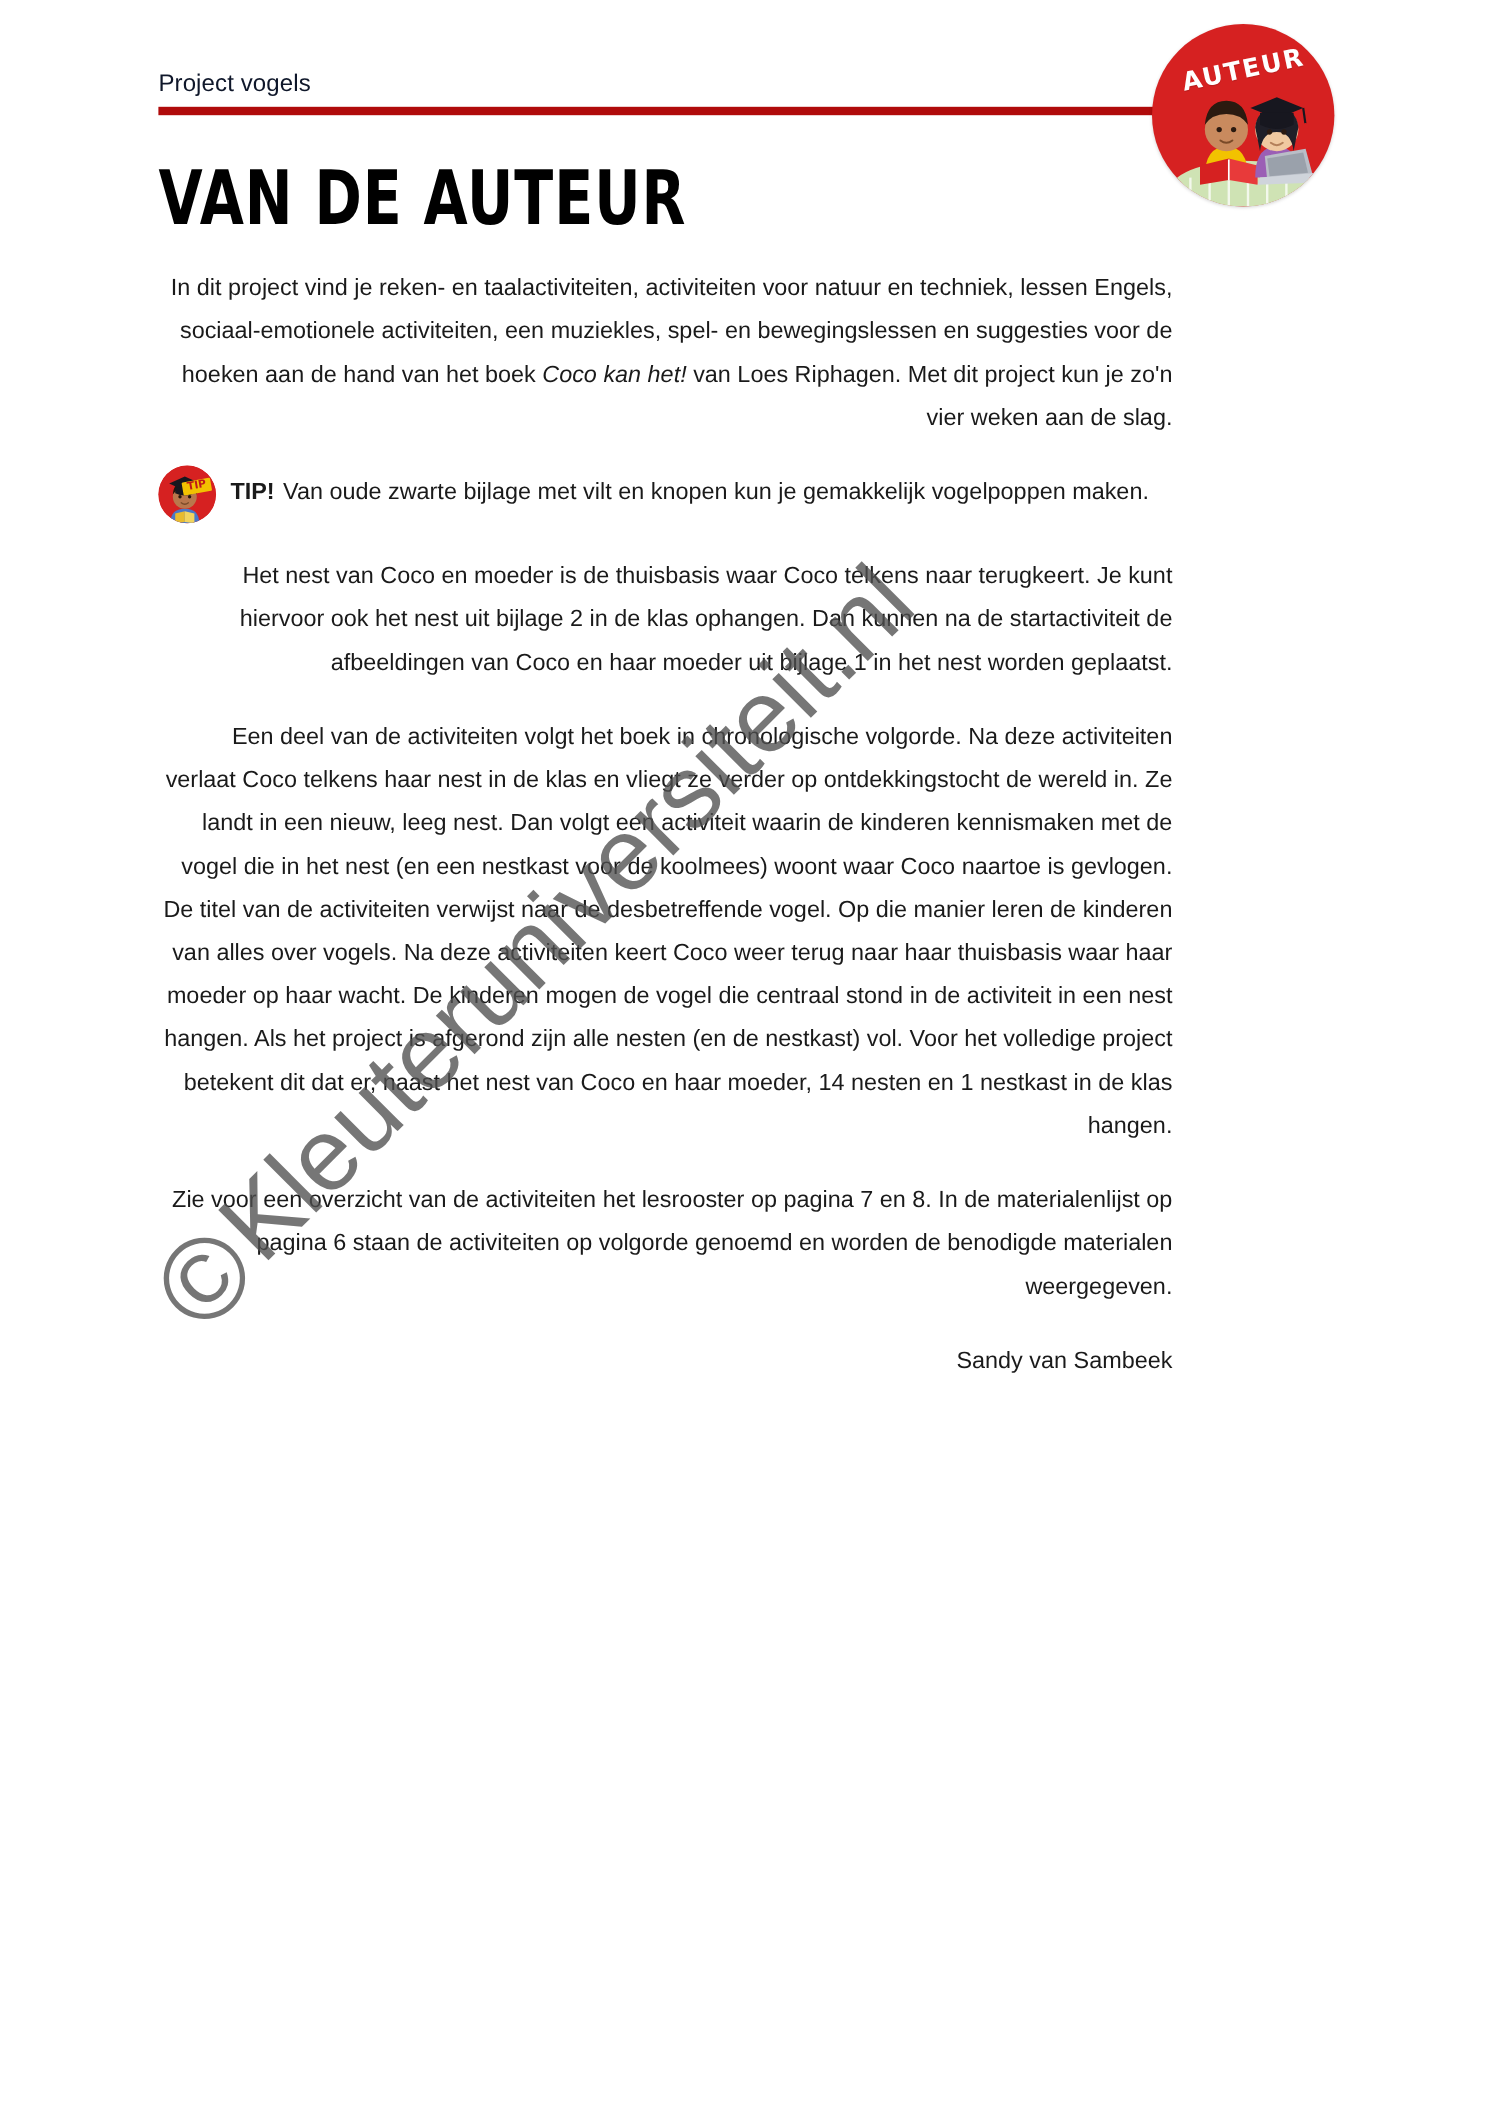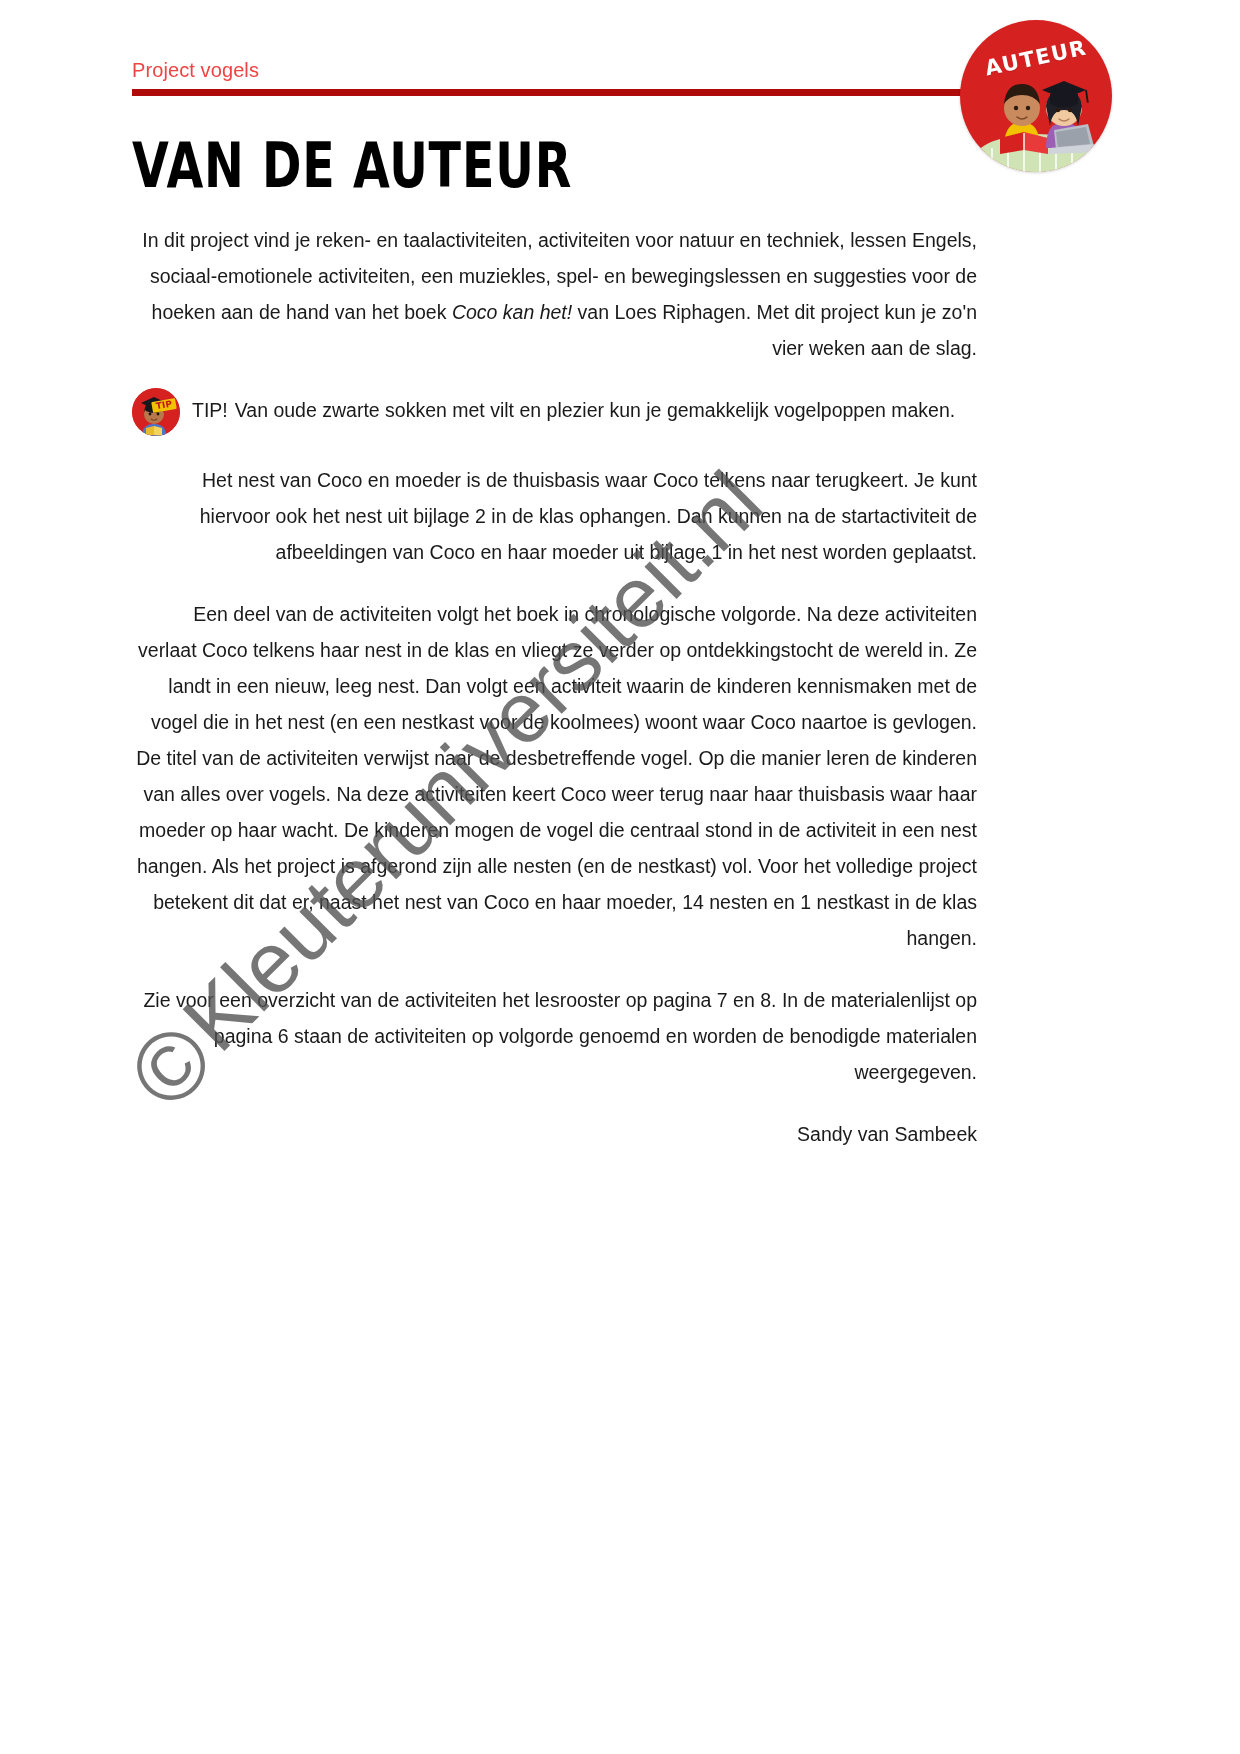--- a/index.html
+++ b/index.html
@@ -26,21 +26,21 @@
   
   .header {
     position: absolute;
     left: 132px;
     top: 58px;
     width: 976px;
   }
   .header-title {
     font-size: 20px;
     font-weight: 400;
-    color: #ef4444;
+    color: #0f172a;
     letter-spacing: 0.1px;
     line-height: 1.2;
     padding-bottom: 7px;
   }
   .header-rule {
     height: 7px;
     background: #b00b0b;
     width: 100%;
   }
 
@@ -137,21 +137,21 @@
     line-height: 1;
     border-radius: 1px;
     z-index: 4;
   }
   .tip-text {
     flex: 1 1 auto;
     line-height: 34px;
     padding-top: 1px;
   }
   .tip-text .tip-label {
-    font-weight: 400;
+    font-weight: 700;
     margin-right: 7px;
   }
 
   
   .watermark {
     position: absolute;
     left: 0;
     top: 0;
     width: 1240px;
     height: 1754px;
@@ -267,21 +267,21 @@
 
           <path d="M9 15 L22 9 L35 15 L22 21 Z" fill="#17171f"></path>
           <path d="M14 18 L14 23 q8 4 16 0 L30 18" fill="#17171f"></path>
 
           <path d="M14 40 L22 38 L22 47 L14 48 Z" fill="#e8bb2e"></path>
           <path d="M22 38 L30 40 L30 48 L22 47 Z" fill="#f2d45e"></path>
         </svg>
         <div class="tip-word">TIP</div>
       </div>
       <div class="tip-text">
-        <span class="tip-label">TIP!</span><span>Van oude zwarte sokken met vilt en plezier kun je gemakkelijk vogelpoppen maken.</span>
+        <span class="tip-label">TIP!</span><span>Van oude zwarte bijlage met vilt en knopen kun je gemakkelijk vogelpoppen maken.</span>
       </div>
     </div>
 
     <p class="para">Het nest van Coco en moeder is de thuisbasis waar Coco telkens naar terugkeert. Je kunt hiervoor ook het nest uit bijlage 2 in de klas ophangen. Dan kunnen na de startactiviteit de afbeeldingen van Coco en haar moeder uit bijlage 1 in het nest worden geplaatst.</p>
 
     <p class="para">Een deel van de activiteiten volgt het boek in chronologische volgorde. Na deze activiteiten verlaat Coco telkens haar nest in de klas en vliegt ze verder op ontdekkingstocht de wereld in. Ze landt in een nieuw, leeg nest. Dan volgt een activiteit waarin de kinderen kennismaken met de vogel die in het nest (en een nestkast voor de koolmees) woont waar Coco naartoe is gevlogen. De titel van de activiteiten verwijst naar de desbetreffende vogel. Op die manier leren de kinderen van alles over vogels. Na deze activiteiten keert Coco weer terug naar haar thuisbasis waar haar moeder op haar wacht. De kinderen mogen de vogel die centraal stond in de activiteit in een nest hangen. Als het project is afgerond zijn alle nesten (en de nestkast) vol. Voor het volledige project betekent dit dat er, naast het nest van Coco en haar moeder, 14 nesten en 1 nestkast in de klas hangen.</p>
 
     <p class="para">Zie voor een overzicht van de activiteiten het lesrooster op pagina 7 en 8. In de materialenlijst op pagina 6 staan de activiteiten op volgorde genoemd en worden de benodigde materialen weergegeven.</p>
 
 

